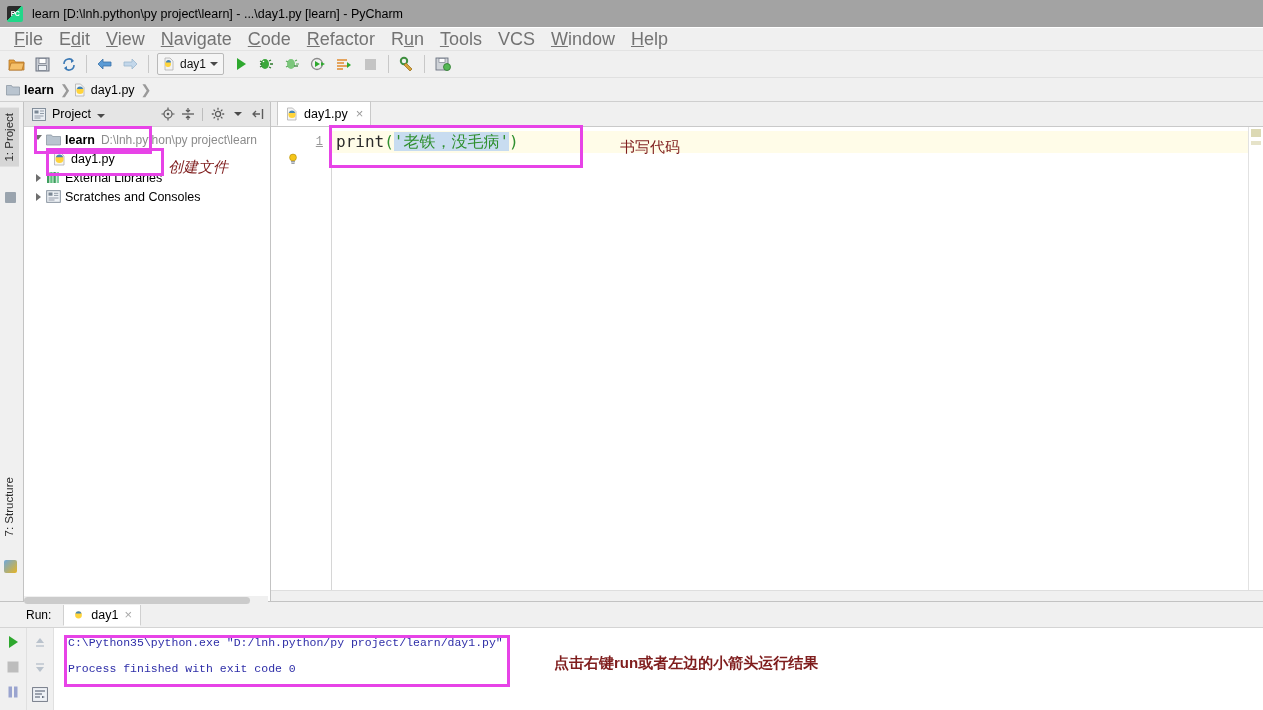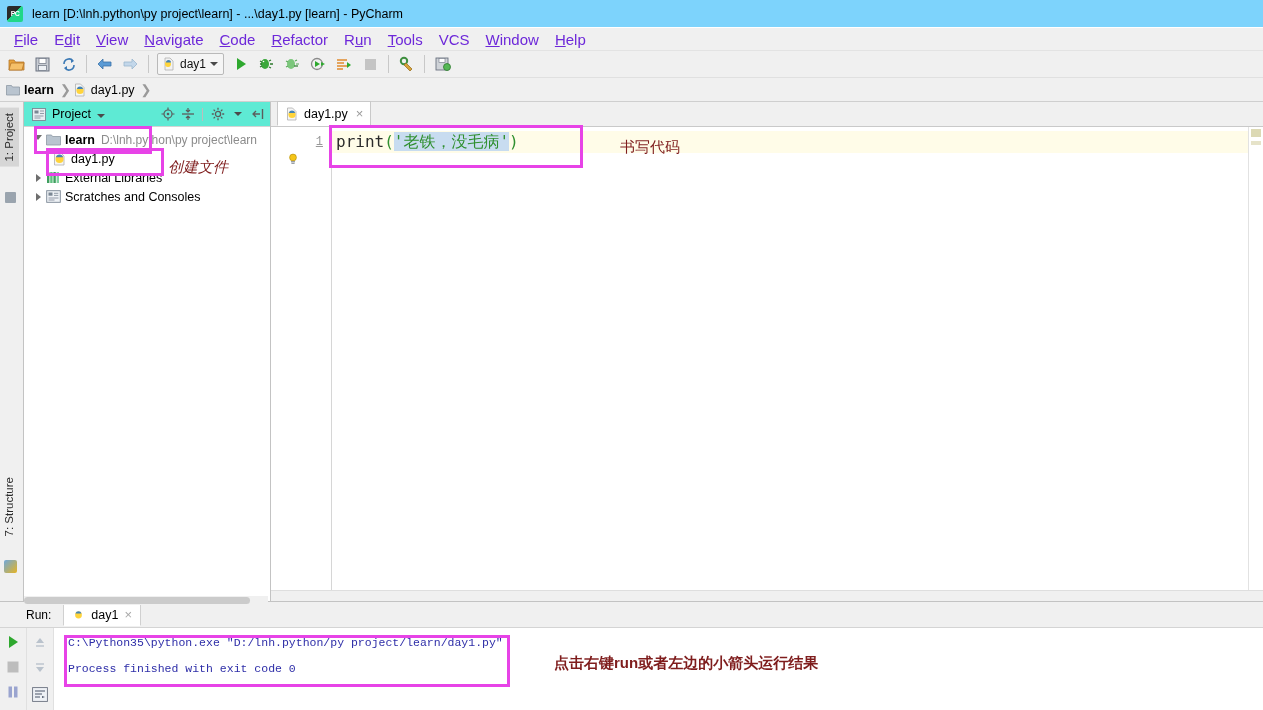--- a/index.html
+++ b/index.html
@@ -11,21 +11,21 @@
     font-family: "Liberation Sans", sans-serif;
     font-size: 12px;
     color: #000;
     overflow: hidden;
     position: relative;
   }
   .app { width: 1263px; height: 710px; position: relative; background: #f0f0f0; }
 
   
   .titlebar {
-    height: 27px; background: #7dd3fc;
+    height: 27px; background: #a3a3a3;
     display: flex; align-items: center;
     padding-left: 7px;
     border-bottom: 1px solid #ffffff;
   }
   .pc-logo {
     width: 16px; height: 16px; border-radius: 2px;
     background: linear-gradient(135deg,#2b2b2b 0%,#2b2b2b 45%, #21d789 45%, #21d789 100%);
     position: relative; flex: none;
     display:flex; align-items:center; justify-content:center;
   }
@@ -33,21 +33,21 @@
   .title-text { margin-left: 9px; font-size: 12.5px; color: #000; white-space: nowrap; }
 
   
   .menubar {
     height: 22px; background: #f0f0f0;
     display: flex; align-items: center;
     padding-left: 6px;
     border-bottom: 1px solid #e3e3e3;
   }
   .menu-item {
-    padding: 2px 8px; font-size: 15px; color: #6d28d9; cursor: default;
+    padding: 2px 8px; font-size: 18px; color: #737373; cursor: default;
     white-space: nowrap;
   }
   .menu-item u { text-decoration: underline; }
 
   
   .toolbar {
     height: 26px; background: #f0f0f0;
     display: flex; align-items: center;
     padding-left: 4px; gap: 1px;
     border-bottom: 1px solid #e0e0e0;
@@ -90,21 +90,21 @@
     font-size: 11.5px; color: #2a2a2a; white-space: nowrap;
     padding: 5px 4px; display:flex; align-items:center; gap:4px;
   }
   .vtab.active { background: #d6d6d6; }
 
   .proj-panel {
     width: 246px; background: #ffffff; border-right: 1px solid #c3c3c3;
     display:flex; flex-direction: column;
   }
   .proj-head {
-    height: 24px; background: #5eead4; display:flex; align-items:center;
+    height: 24px; background: #e5e5e5; display:flex; align-items:center;
     padding: 0 4px 0 8px; border-bottom: 1px solid #d4d4d4;
   }
   .proj-title { font-size: 12.5px; margin-left: 6px; }
   .proj-head-icons { margin-left:auto; display:flex; align-items:center; gap:3px; }
   .ph-icon { width:17px;height:17px;display:flex;align-items:center;justify-content:center;cursor:default; }
   .ph-sep { width:1px;height:13px;background:#bdbdbd;margin:0 3px; }
 
   .tree { padding-top: 3px; font-size: 12.5px; position: relative; }
   .tree-row { height: 19px; display:flex; align-items:center; padding-left: 6px; white-space: nowrap; position: relative; }
   .tw { width: 16px; display:flex; align-items:center; justify-content:center; flex:none; }

